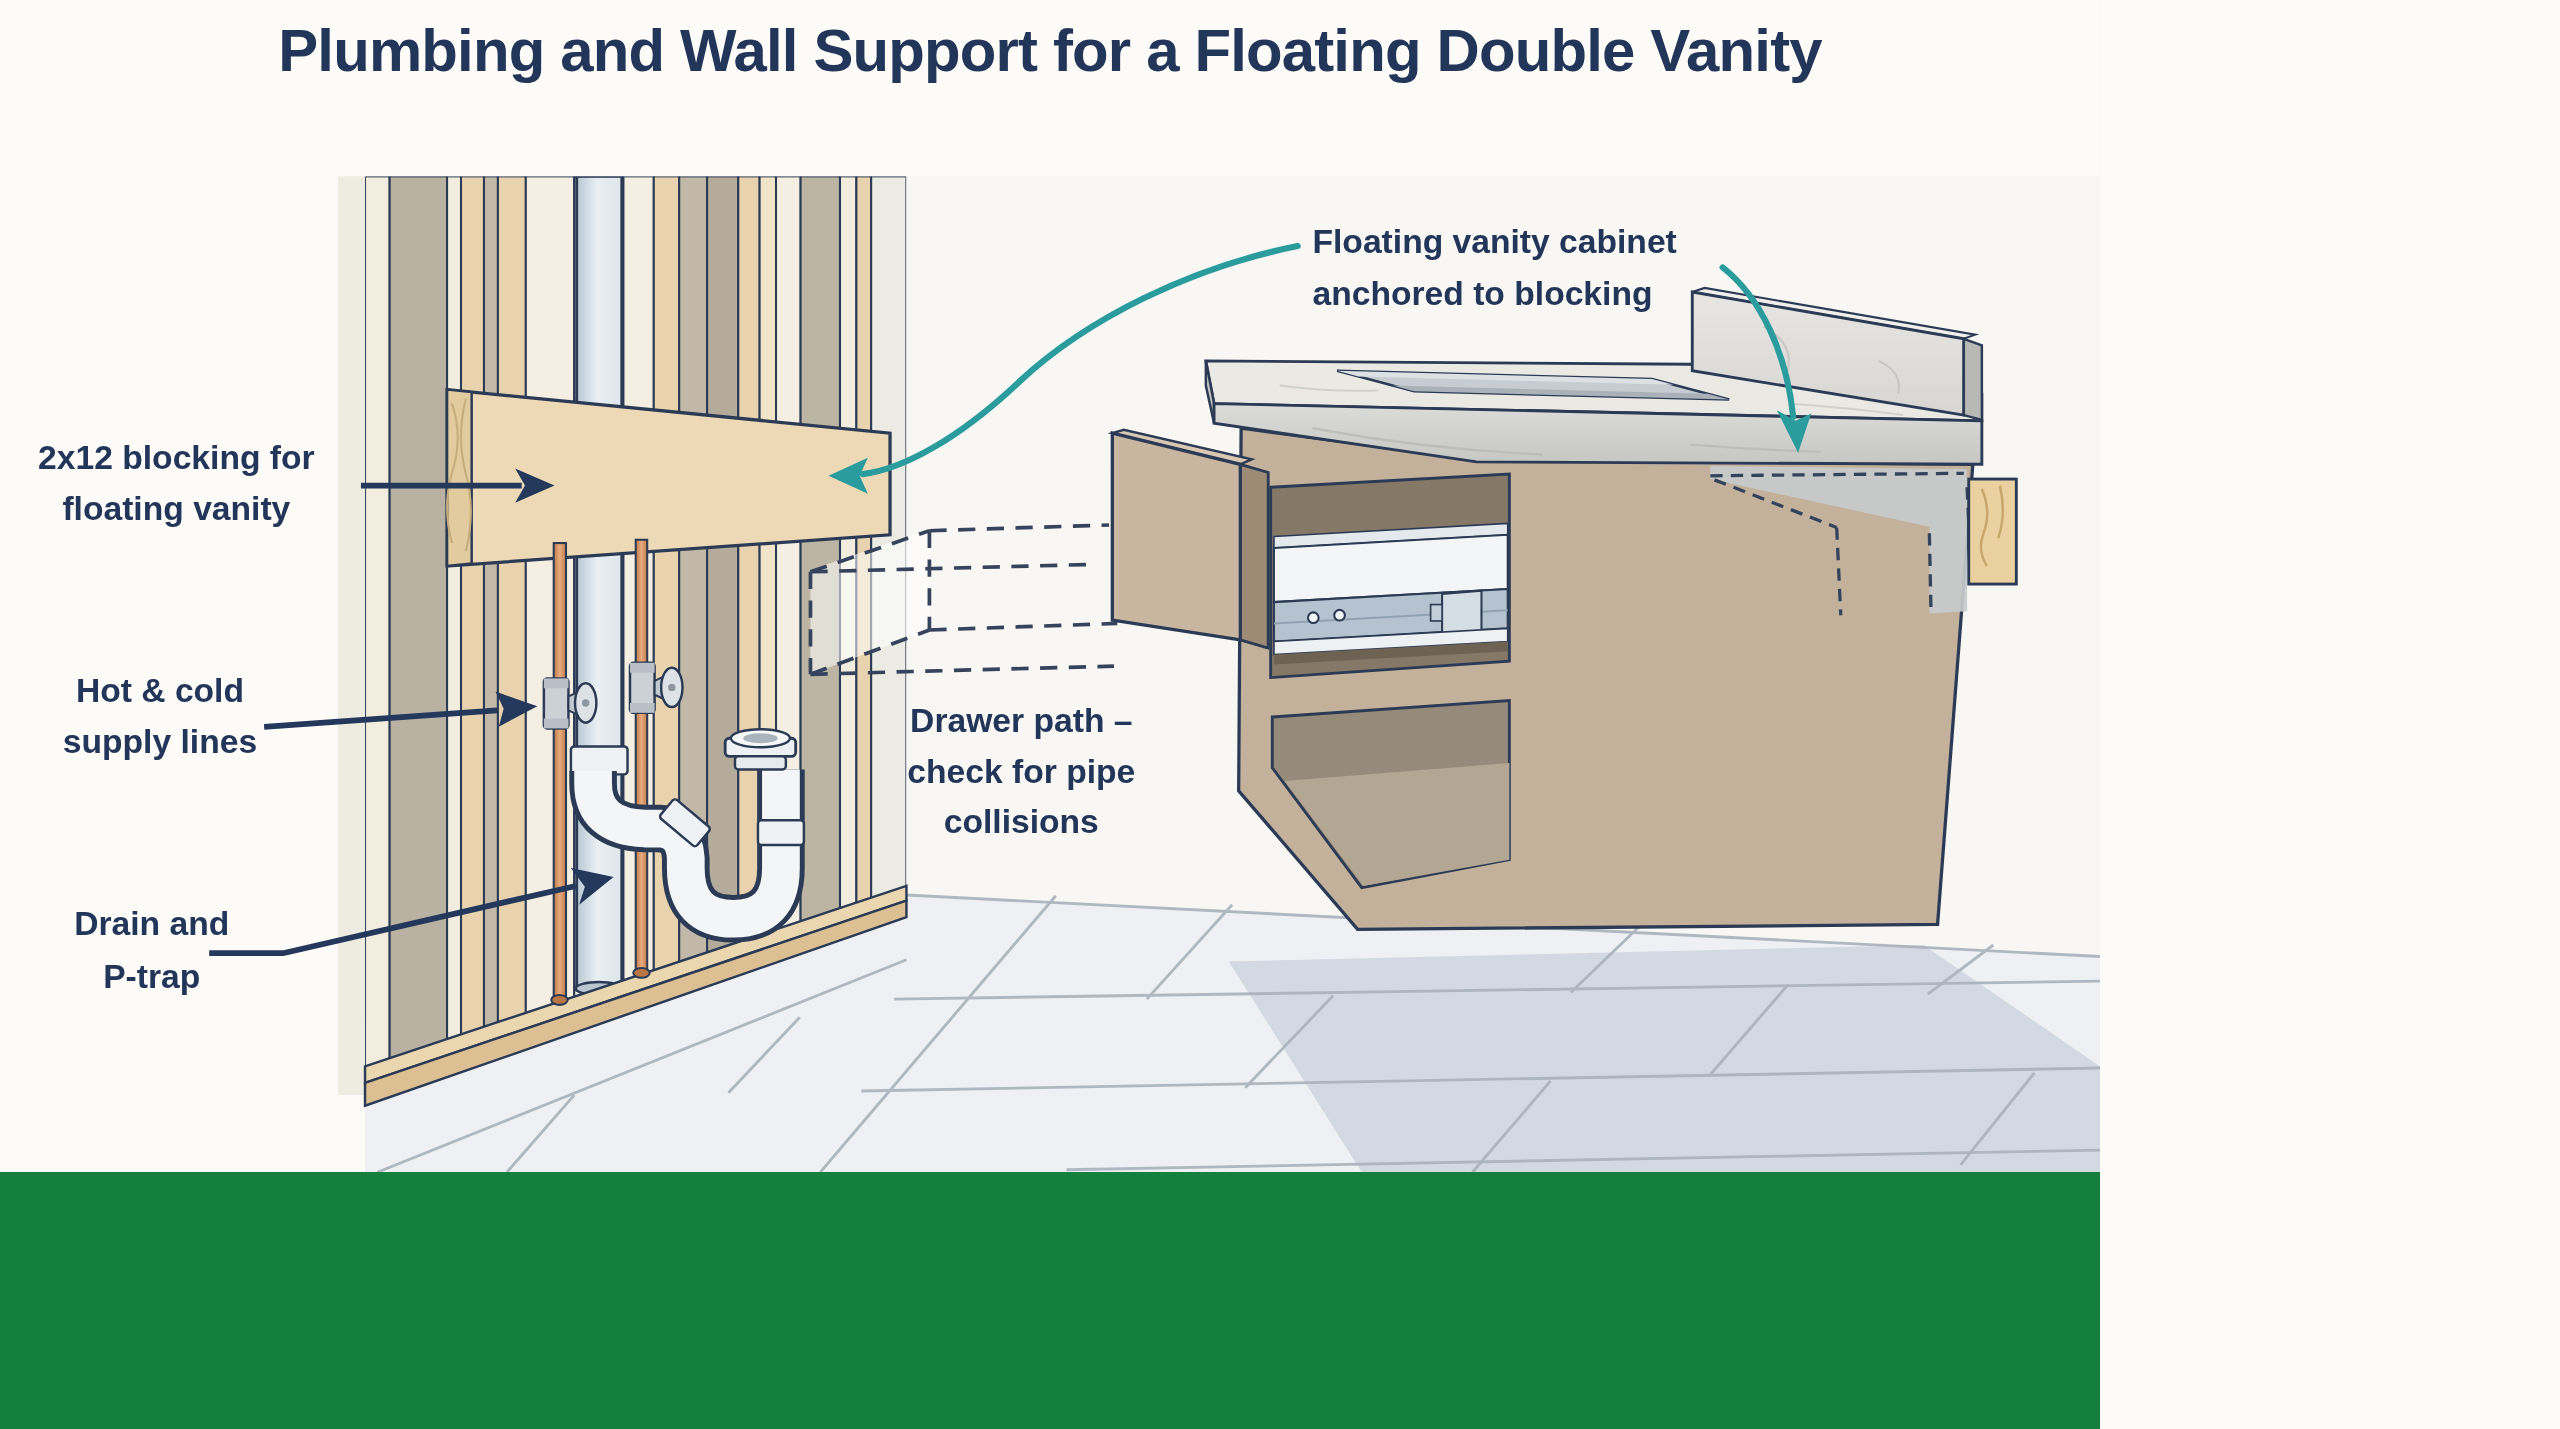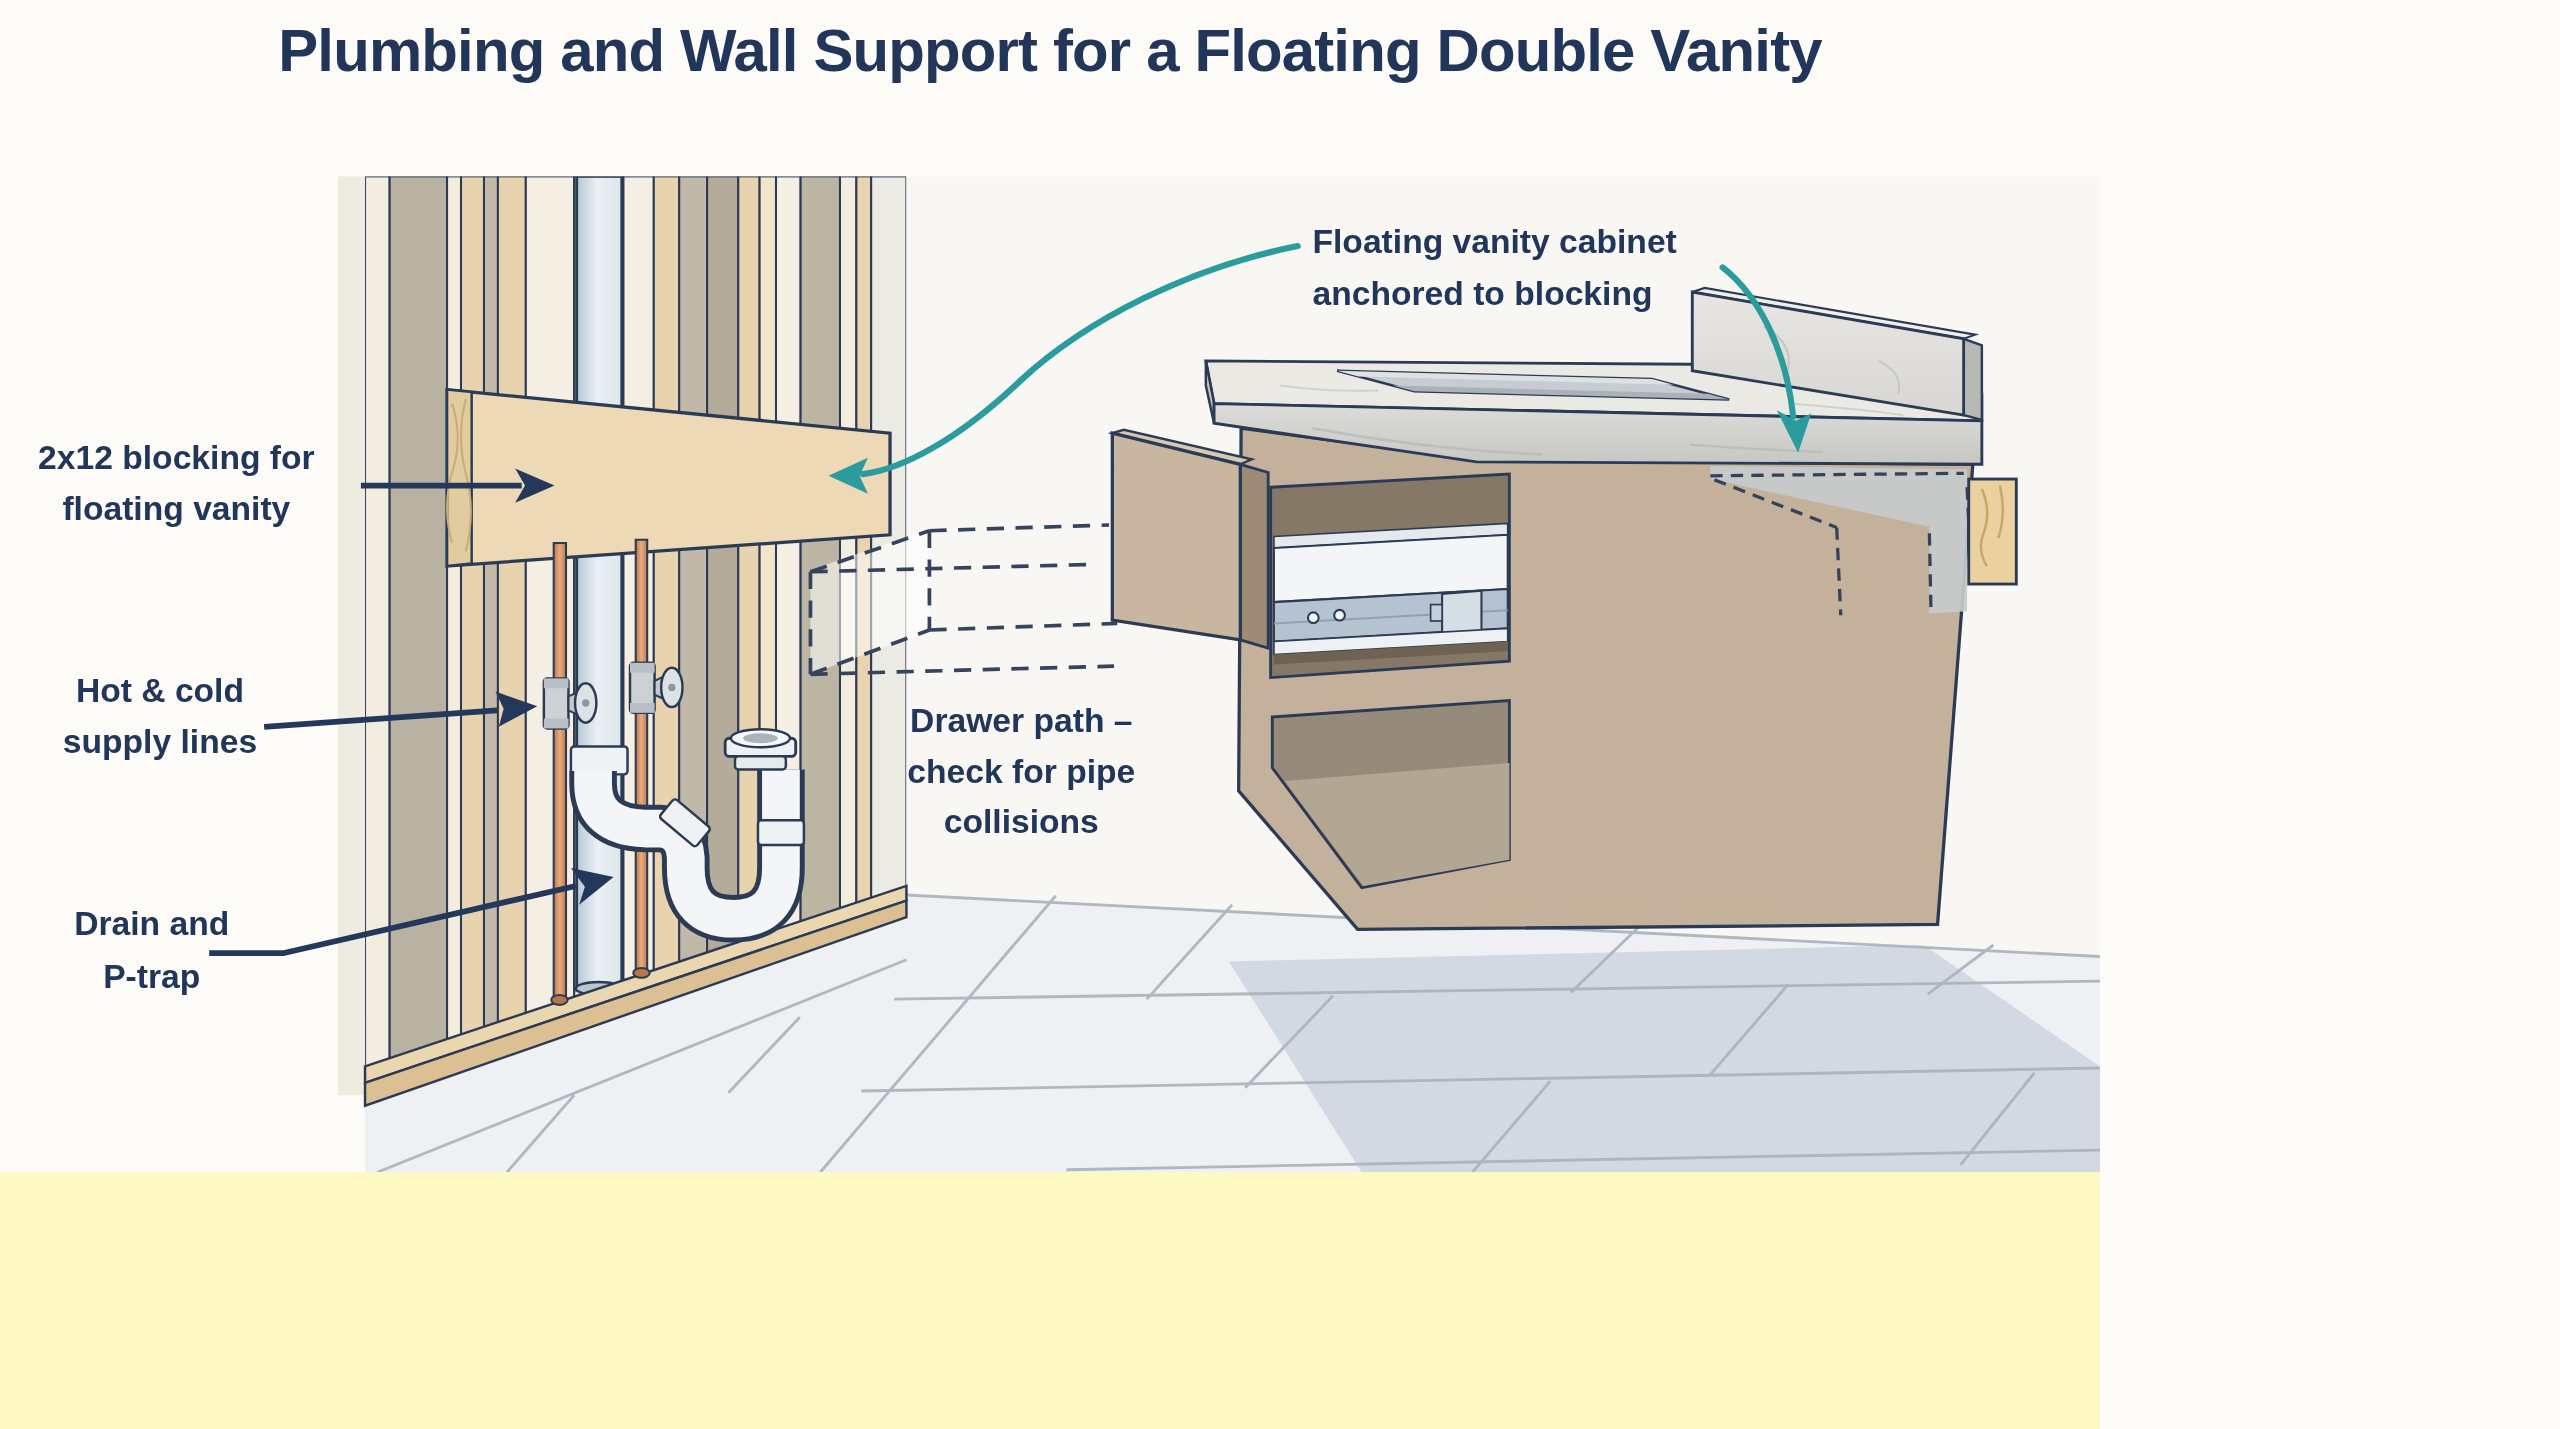--- a/index.html
+++ b/index.html
@@ -1,16 +1,16 @@
 <!DOCTYPE html>
 <html><head>
 <meta charset="utf-8">
 <style>
   html,body{margin:0;padding:0;background:#fcfbf8;}
-  .stage{position:relative;width:2100px;height:1429px;overflow:hidden;background:#fef9c3;
+  .stage{position:relative;width:2100px;height:1429px;overflow:hidden;background:#15803d;
          font-family:"Liberation Sans","DejaVu Sans",sans-serif;}
   svg{position:absolute;inset:0;display:block;}
   text{fill:#22365a;}
   .title{font-size:73px;font-weight:700;letter-spacing:-1px;}
   .lbl{font-size:41px;font-weight:600;}
   .outline{stroke:#2c3b55;}
 </style>
 </head>
 <body>
 

